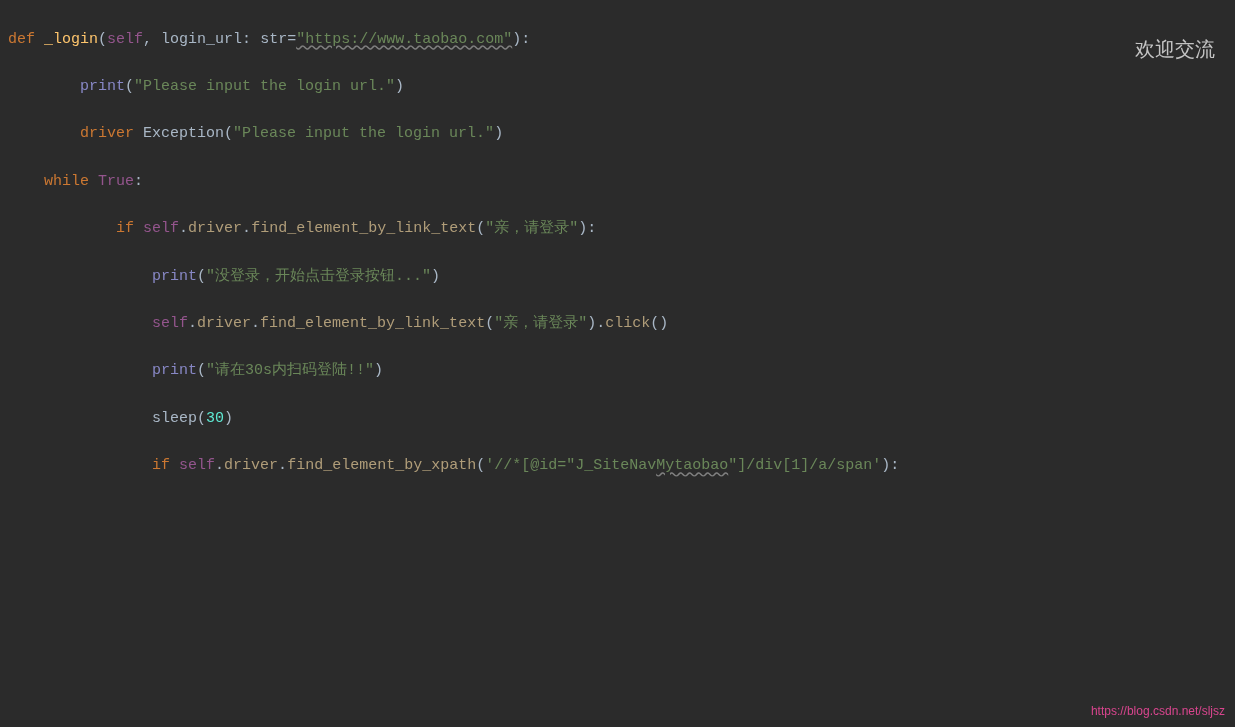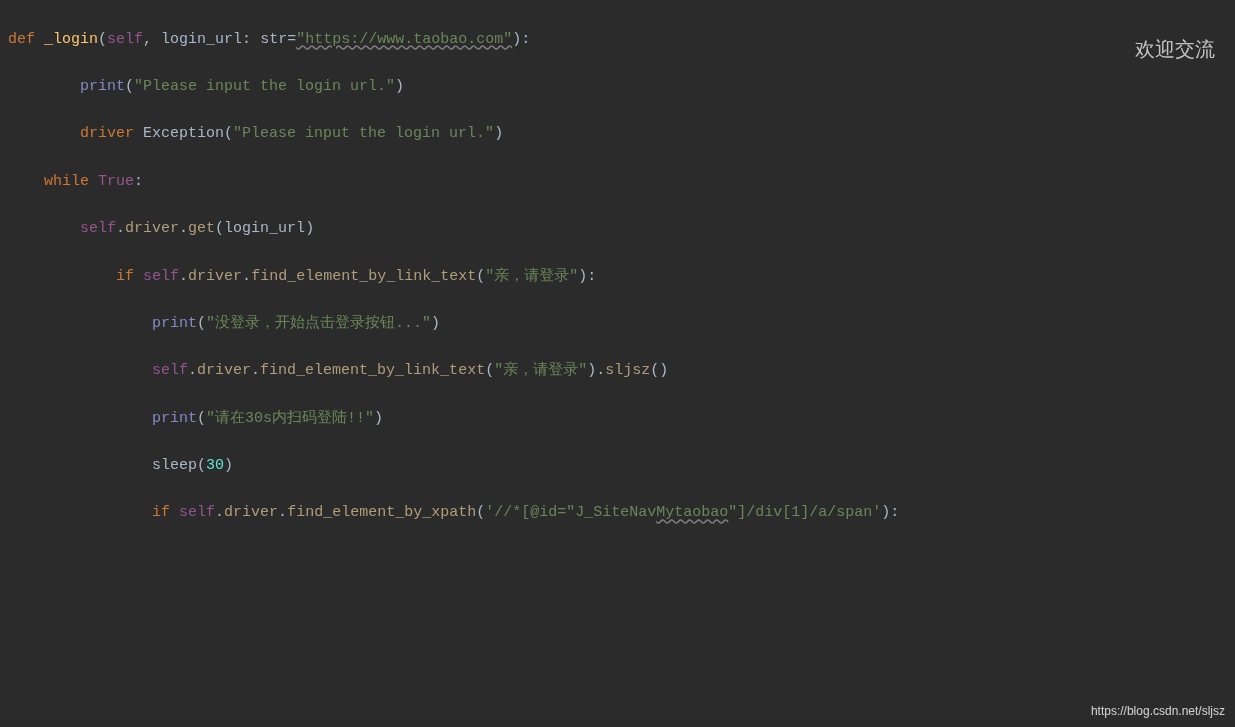--- a/index.html
+++ b/index.html
@@ -41,39 +41,38 @@
     font-size: 20px;
     line-height: 1.5;
     opacity: 0.9;
     text-align: left;
     pointer-events: none;
   }
   .watermark {
     position: absolute;
     right: 10px;
     bottom: 6px;
-    color: #e5e5e5;
+    color: #ec4899;
     font-family: Arial, sans-serif;
     font-size: 12px;
     opacity: 0.9;
     pointer-events: none;
   }
 </style>
 </head>
 <body>
 
 <div class="editor">
 <span class="line"><span class="kw">def</span> <span class="fn">_login</span><span class="punct">(</span><span class="self">self</span><span class="punct">,</span><span class="param"> login_url</span><span class="punct">: </span><span class="type">str</span><span class="op">=</span><span class="str wavy">"https://www.taobao.com"</span><span class="punct">):</span></span>
 <span class="line">        <span class="builtin">print</span><span class="punct">(</span><span class="str">"Please input the login url."</span><span class="punct">)</span></span>
 <span class="line">        <span class="kw">driver</span><span> </span><span class="name">Exception</span><span class="punct">(</span><span class="str">"Please input the login url."</span><span class="punct">)</span></span>
 <span class="line">    <span class="kw">while</span><span> </span><span class="self">True</span><span class="punct">:</span></span>
-<span class="line">        <span class="self">self</span><span class="punct">.</span><span class="method">driver</span><span class="punct">.</span><span class="method">get</span><span class="punct">(</span><span class="name">login_url</span><span class="punct">)</span></span>
 <span class="line">            <span class="kw">if</span><span> </span><span class="self">self</span><span class="punct">.</span><span class="method">driver</span><span class="punct">.</span><span class="method">find_element_by_link_text</span><span class="punct">(</span><span class="str">"亲，请登录"</span><span class="punct">):</span></span>
 <span class="line">                <span class="builtin">print</span><span class="punct">(</span><span class="str">"没登录，开始点击登录按钮..."</span><span class="punct">)</span></span>
-<span class="line">                <span class="self">self</span><span class="punct">.</span><span class="method">driver</span><span class="punct">.</span><span class="method">find_element_by_link_text</span><span class="punct">(</span><span class="str">"亲，请登录"</span><span class="punct">).</span><span class="method">sljsz</span><span class="punct">()</span></span>
+<span class="line">                <span class="self">self</span><span class="punct">.</span><span class="method">driver</span><span class="punct">.</span><span class="method">find_element_by_link_text</span><span class="punct">(</span><span class="str">"亲，请登录"</span><span class="punct">).</span><span class="method">click</span><span class="punct">()</span></span>
 <span class="line">                <span class="builtin">print</span><span class="punct">(</span><span class="str">"请在30s内扫码登陆!!"</span><span class="punct">)</span></span>
 <span class="line">                <span class="name">sleep</span><span class="punct">(</span><span class="num">30</span><span class="punct">)</span></span>
 <span class="line">                <span class="kw">if</span><span> </span><span class="self">self</span><span class="punct">.</span><span class="method">driver</span><span class="punct">.</span><span class="method">find_element_by_xpath</span><span class="punct">(</span><span class="str">'//*[@id="J_SiteNav</span><span class="str wavy">Mytaobao</span><span class="str">"]/div[1]/a/span'</span><span class="punct">):</span></span>
 
 
 
 
 
 
 

